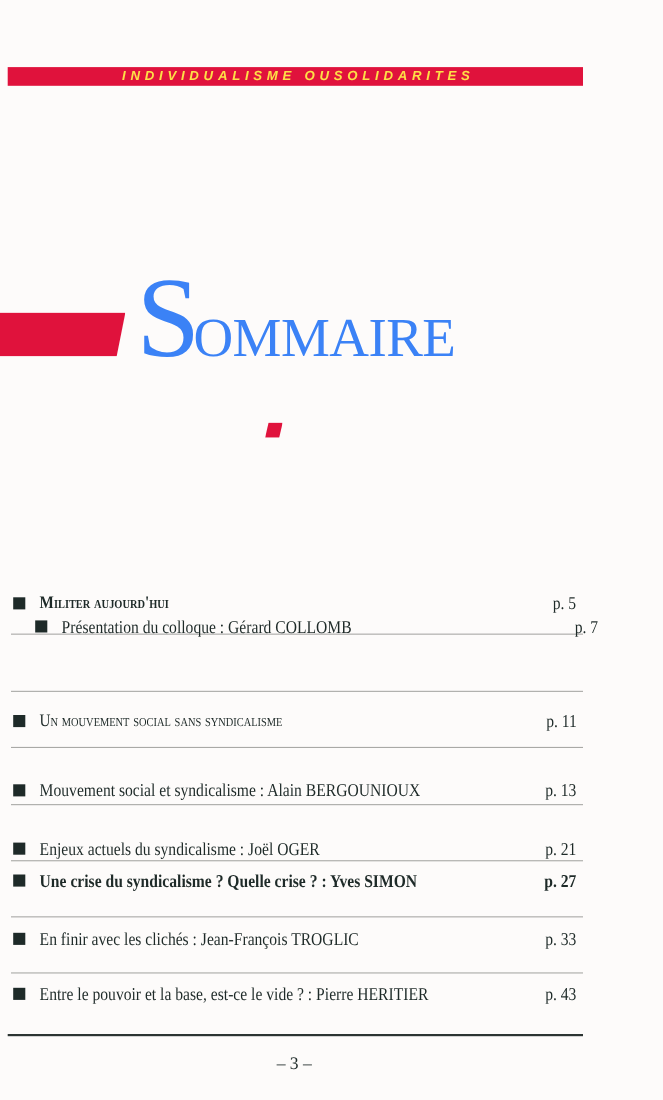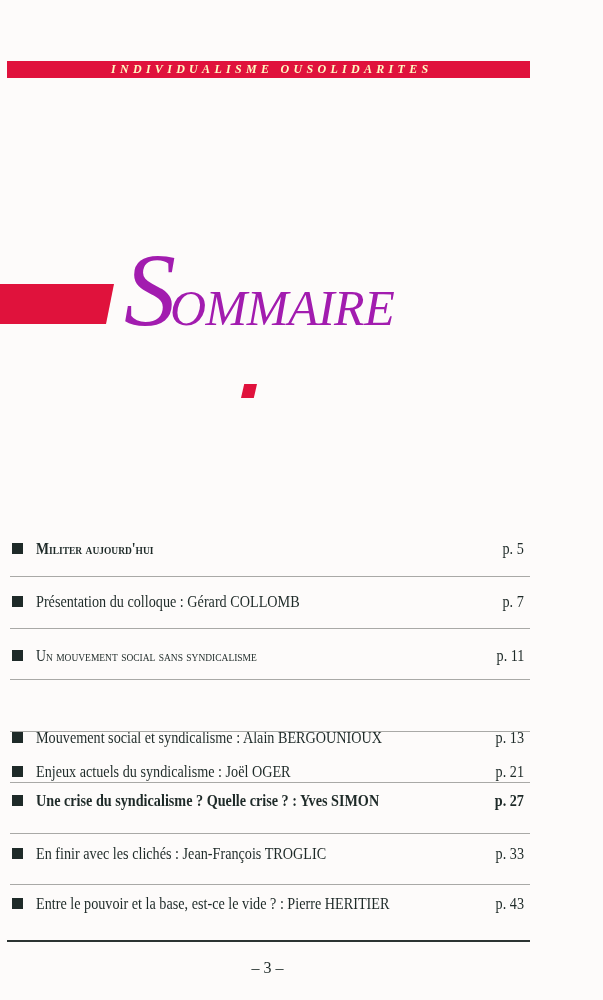--- a/index.html
+++ b/index.html
@@ -22,22 +22,22 @@
       width: 523px;
       height: 17px;
       background: #e0123c;
     }
     .header-band span {
       position: absolute;
       left: 104px;
       top: 0;
       height: 17px;
       line-height: 17px;
-      color: #fef9c3;
-      font-family: Liberation Serif, serif;
+      color: #fde047;
+      font-family: Liberation Sans, sans-serif;
       font-style: italic;
       font-weight: bold;
       font-size: 12px;
       letter-spacing: 4.3px;
       white-space: nowrap;
     }
     .left-bar {
       position: absolute;
       left: 0;
       top: 284px;
@@ -45,22 +45,21 @@
       height: 40px;
       background: #e0123c;
       clip-path: polygon(0 0, 100% 0, 93% 100%, 0 100%);
     }
     .title {
       position: absolute;
       left: 124px;
       top: 238px;
       white-space: nowrap;
       font-family: "Liberation Serif", serif;
-      font-style: italic;
-      color: #a21caf;
+      color: #3b82f6;
       line-height: 1;
     }
     .title .cap {
       font-size: 104px;
       letter-spacing: -6px;
     }
     .title .rest {
       font-size: 50px;
       letter-spacing: -0.5px;
     }
@@ -164,35 +163,35 @@
 
 <div class="toc">
 
   <div class="toc-item" style="top:538px;text-align:center;">
     <span class="bullet"></span>
     <span class="toc-label smallcaps bold">Militer aujourd'hui</span>
     <span class="toc-page">p. 5</span>
   </div>
   <div class="sep" style="top:576px;"></div>
 
-  <div class="toc-item" style="top:591px;">
+  <div class="toc-item" style="top:559px;margin-left:20px;">
     <span class="bullet"></span>
     <span class="toc-label">Présentation du colloque : Gérard COLLOMB</span>
     <span class="toc-page">p. 7</span>
   </div>
   <div class="sep" style="top:628px;"></div>
 
   <div class="toc-item" style="top:645px;text-decoration:underline;">
     <span class="bullet"></span>
     <span class="toc-label smallcaps">Un mouvement social sans syndicalisme</span>
     <span class="toc-page">p. 11</span>
   </div>
   <div class="sep" style="top:679px;"></div>
 
-  <div class="toc-item" style="top:727px;">
+  <div class="toc-item" style="top:708px;">
     <span class="bullet"></span>
     <span class="toc-label">Mouvement social et syndicalisme : Alain BERGOUNIOUX</span>
     <span class="toc-page">p. 13</span>
   </div>
   <div class="sep" style="top:731px;"></div>
 
   <div class="toc-item" style="top:761px;">
     <span class="bullet"></span>
     <span class="toc-label">Enjeux actuels du syndicalisme : Joël OGER</span>
     <span class="toc-page">p. 21</span>

